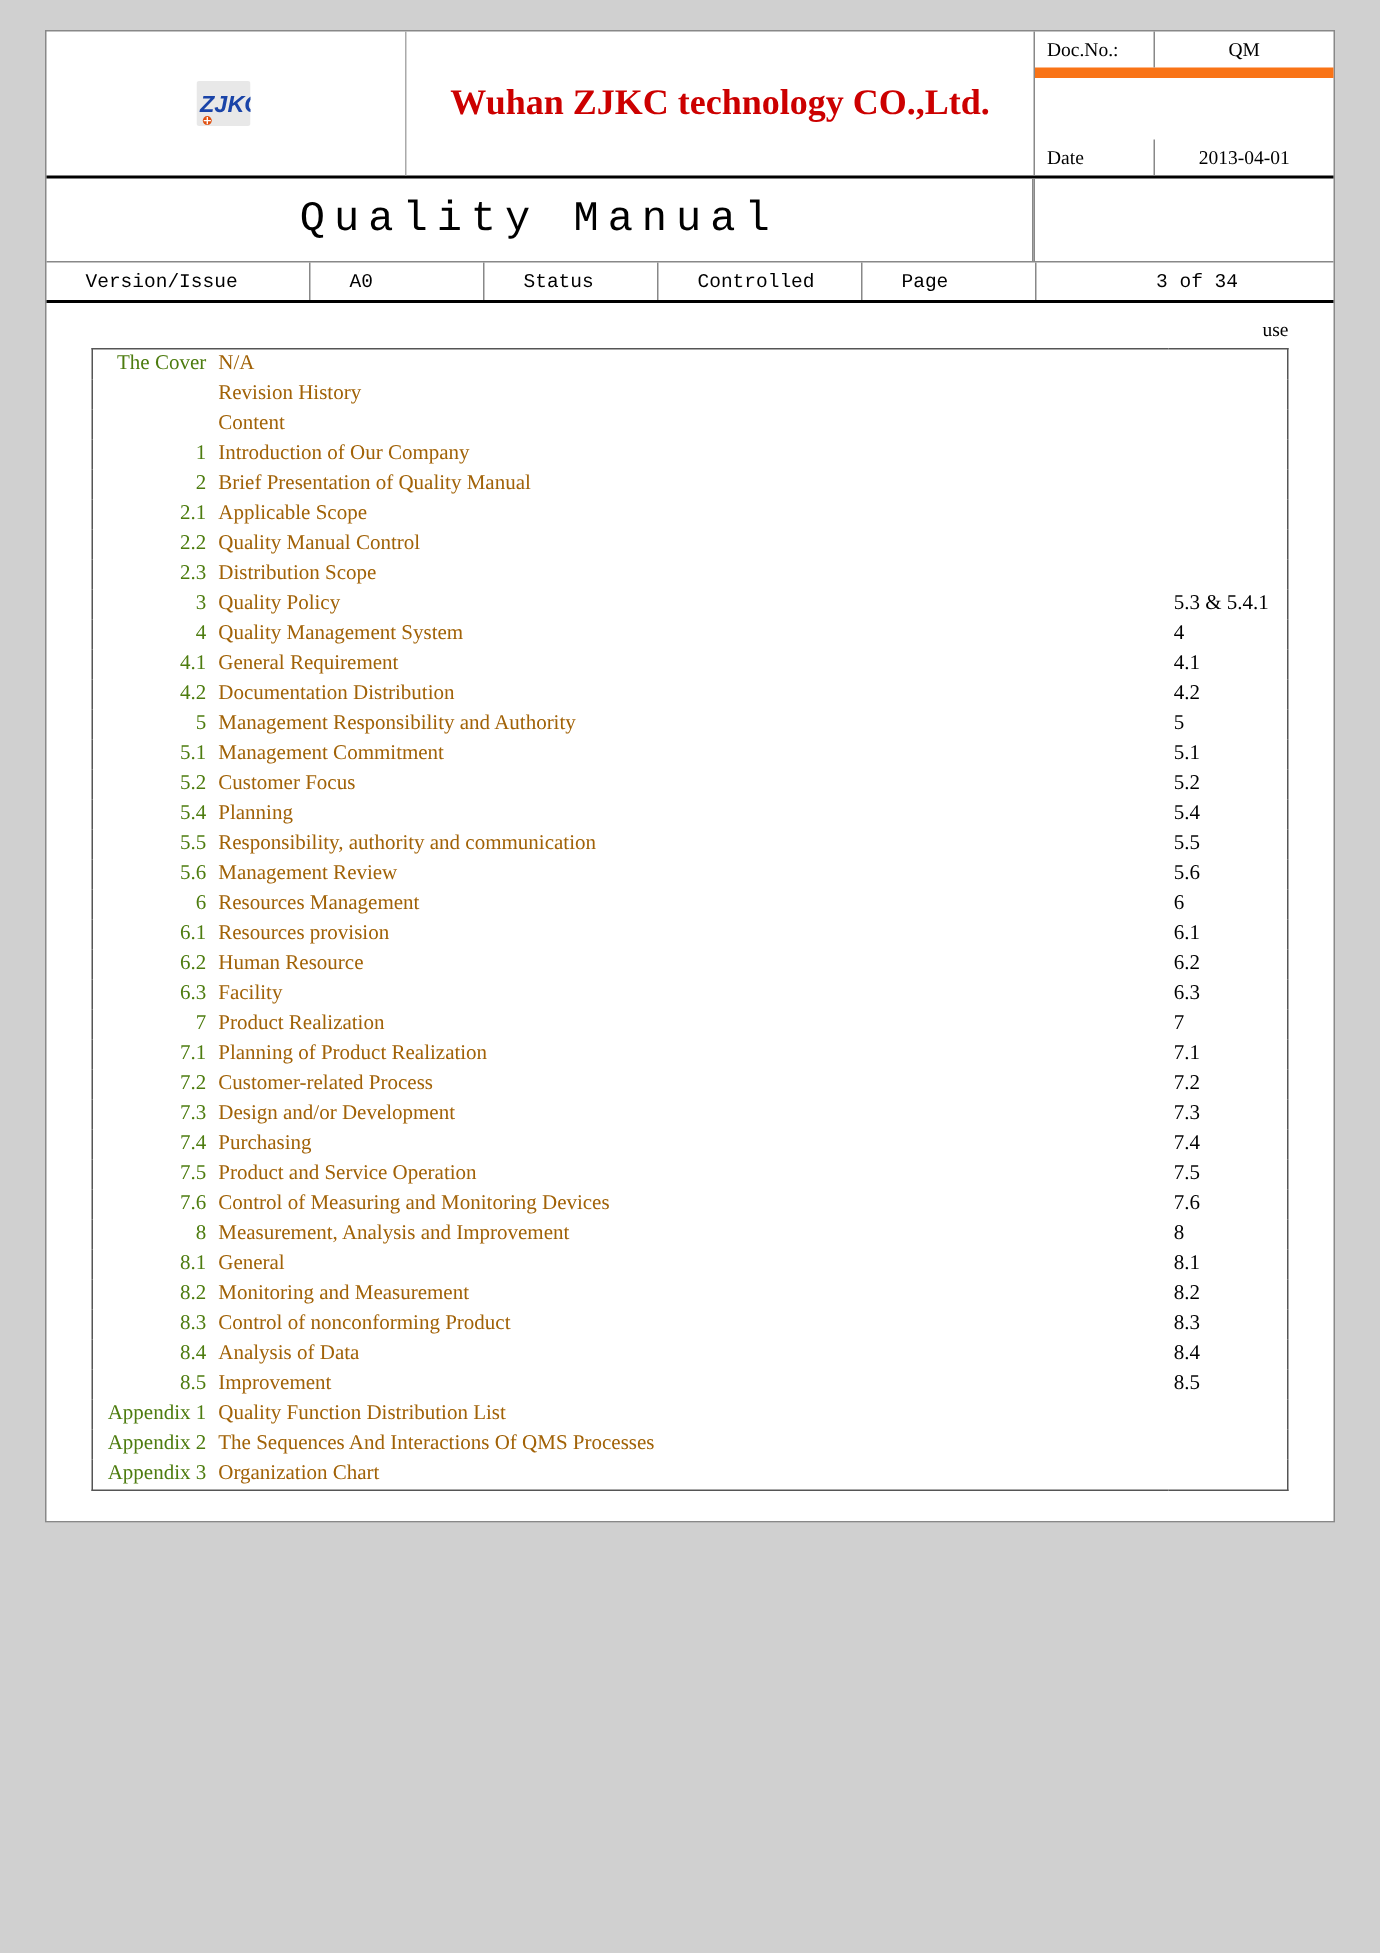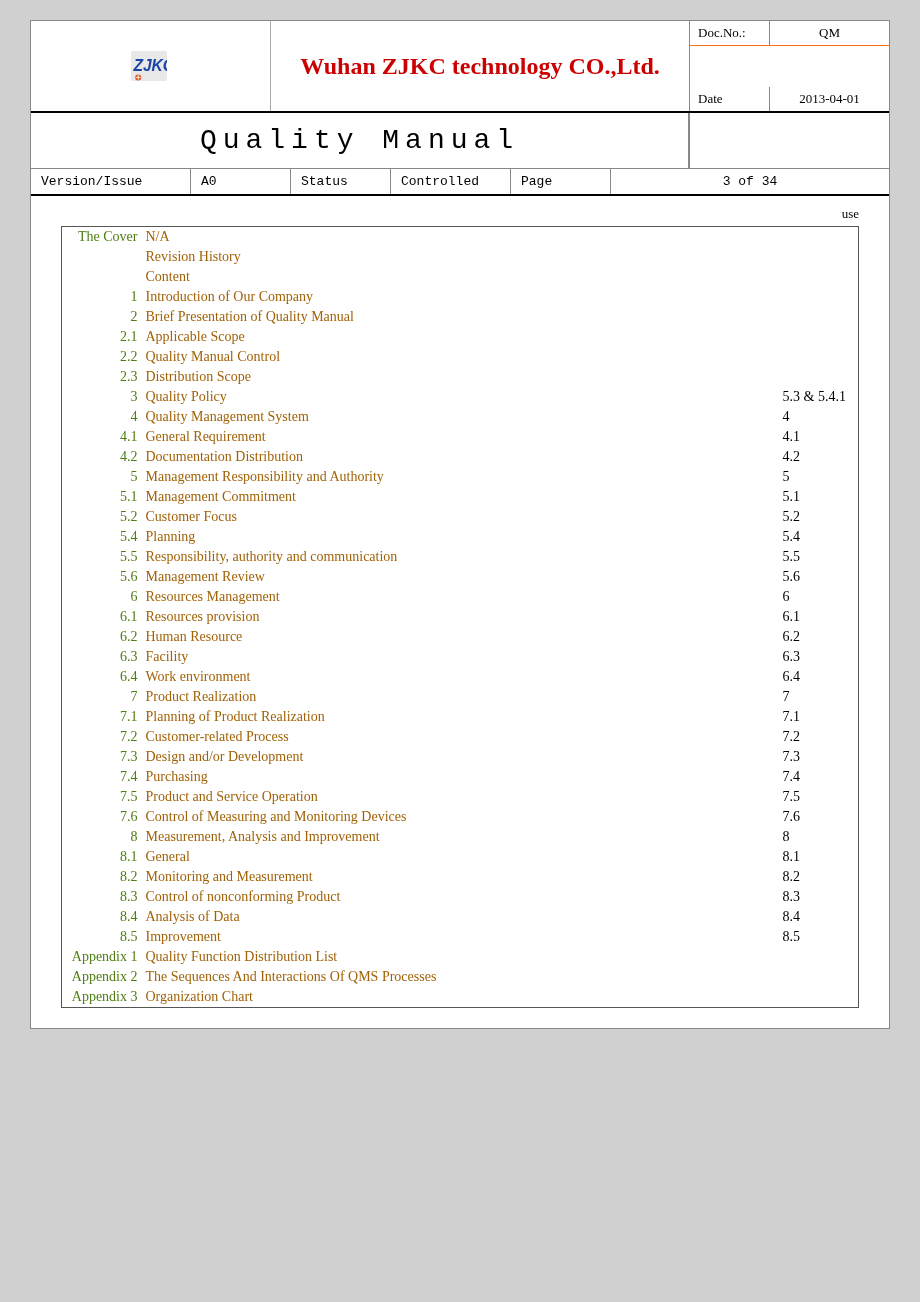--- a/index.html
+++ b/index.html
@@ -56,21 +56,21 @@
       color: #c00;
     }
     .header-right {
       width: 200px;
       border-left: 1px solid #888;
       display: flex;
       flex-direction: column;
     }
     .header-right-row {
       display: flex;
-      border-bottom: 1px solid #f97316;
+      border-bottom: 7px solid #f97316;
     }
     .header-right-row:last-child {
       border-bottom: none;
       margin-top: 41px;
     }
     .header-label {
       width: 80px;
       padding: 4px 8px;
       font-size: 13px;
       border-right: 1px solid #888;
@@ -104,20 +104,21 @@
       display: flex;
       border-bottom: 2px solid #000;
     }
     .version-cell {
       padding: 5px 10px;
       font-size: 13px;
       border-right: 1px solid #888;
       display: flex;
       align-items: center;
       font-family: Courier, monospace;
+      margin-left: 16px;
     }
     .version-cell:last-child {
       border-right: none;
     }
     .version-cell.wide { width: 160px; }
     .version-cell.mid { width: 100px; }
     .version-cell.status-val { width: 120px; }
     .version-cell.page-label { width: 100px; }
     .version-cell.page-val { flex: 1; justify-content: center; }
 
@@ -322,25 +323,20 @@
             <td class="toc-num">6.2</td>
             <td class="toc-title">Human Resource</td>
             <td class="toc-ref">6.2</td>
           </tr>
           <tr>
             <td class="toc-num">6.3</td>
             <td class="toc-title">Facility</td>
             <td class="toc-ref">6.3</td>
           </tr>
           <tr>
-            <td class="toc-num">6.4</td>
-            <td class="toc-title">Work environment</td>
-            <td class="toc-ref">6.4</td>
-          </tr>
-          <tr>
             <td class="toc-num">7</td>
             <td class="toc-title">Product Realization</td>
             <td class="toc-ref">7</td>
           </tr>
           <tr>
             <td class="toc-num">7.1</td>
             <td class="toc-title">Planning of Product Realization</td>
             <td class="toc-ref">7.1</td>
           </tr>
           <tr>

